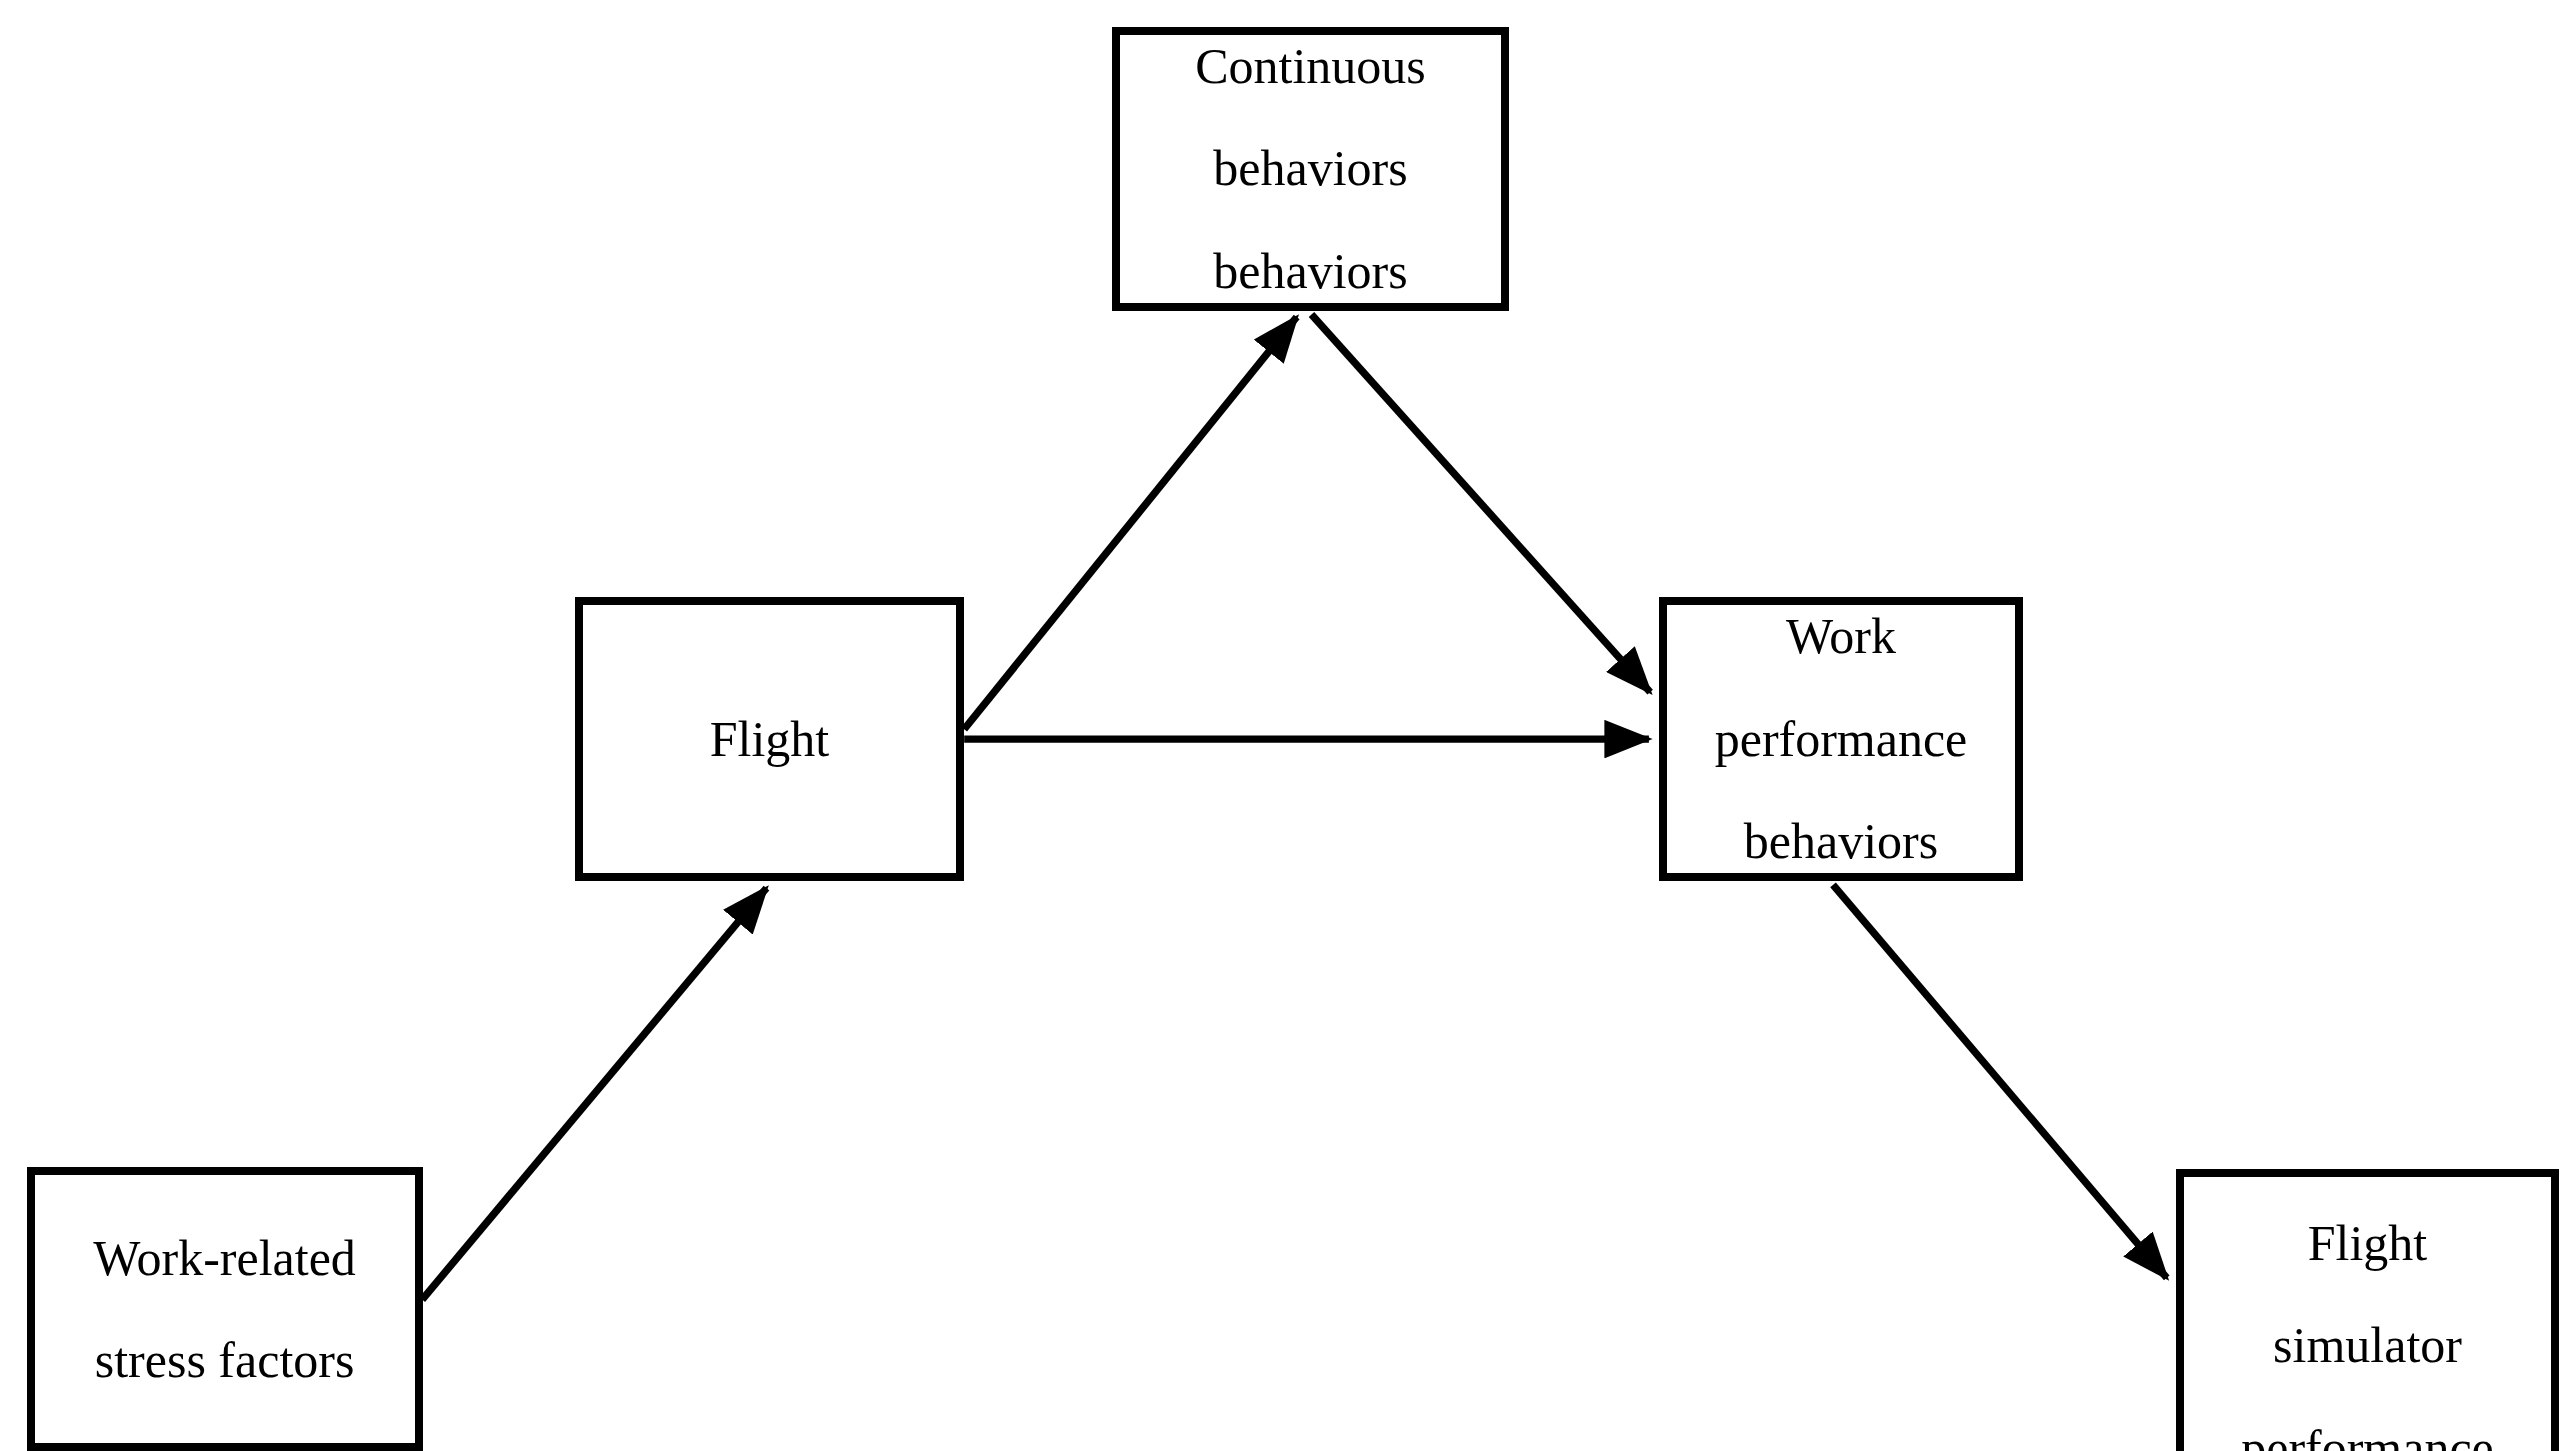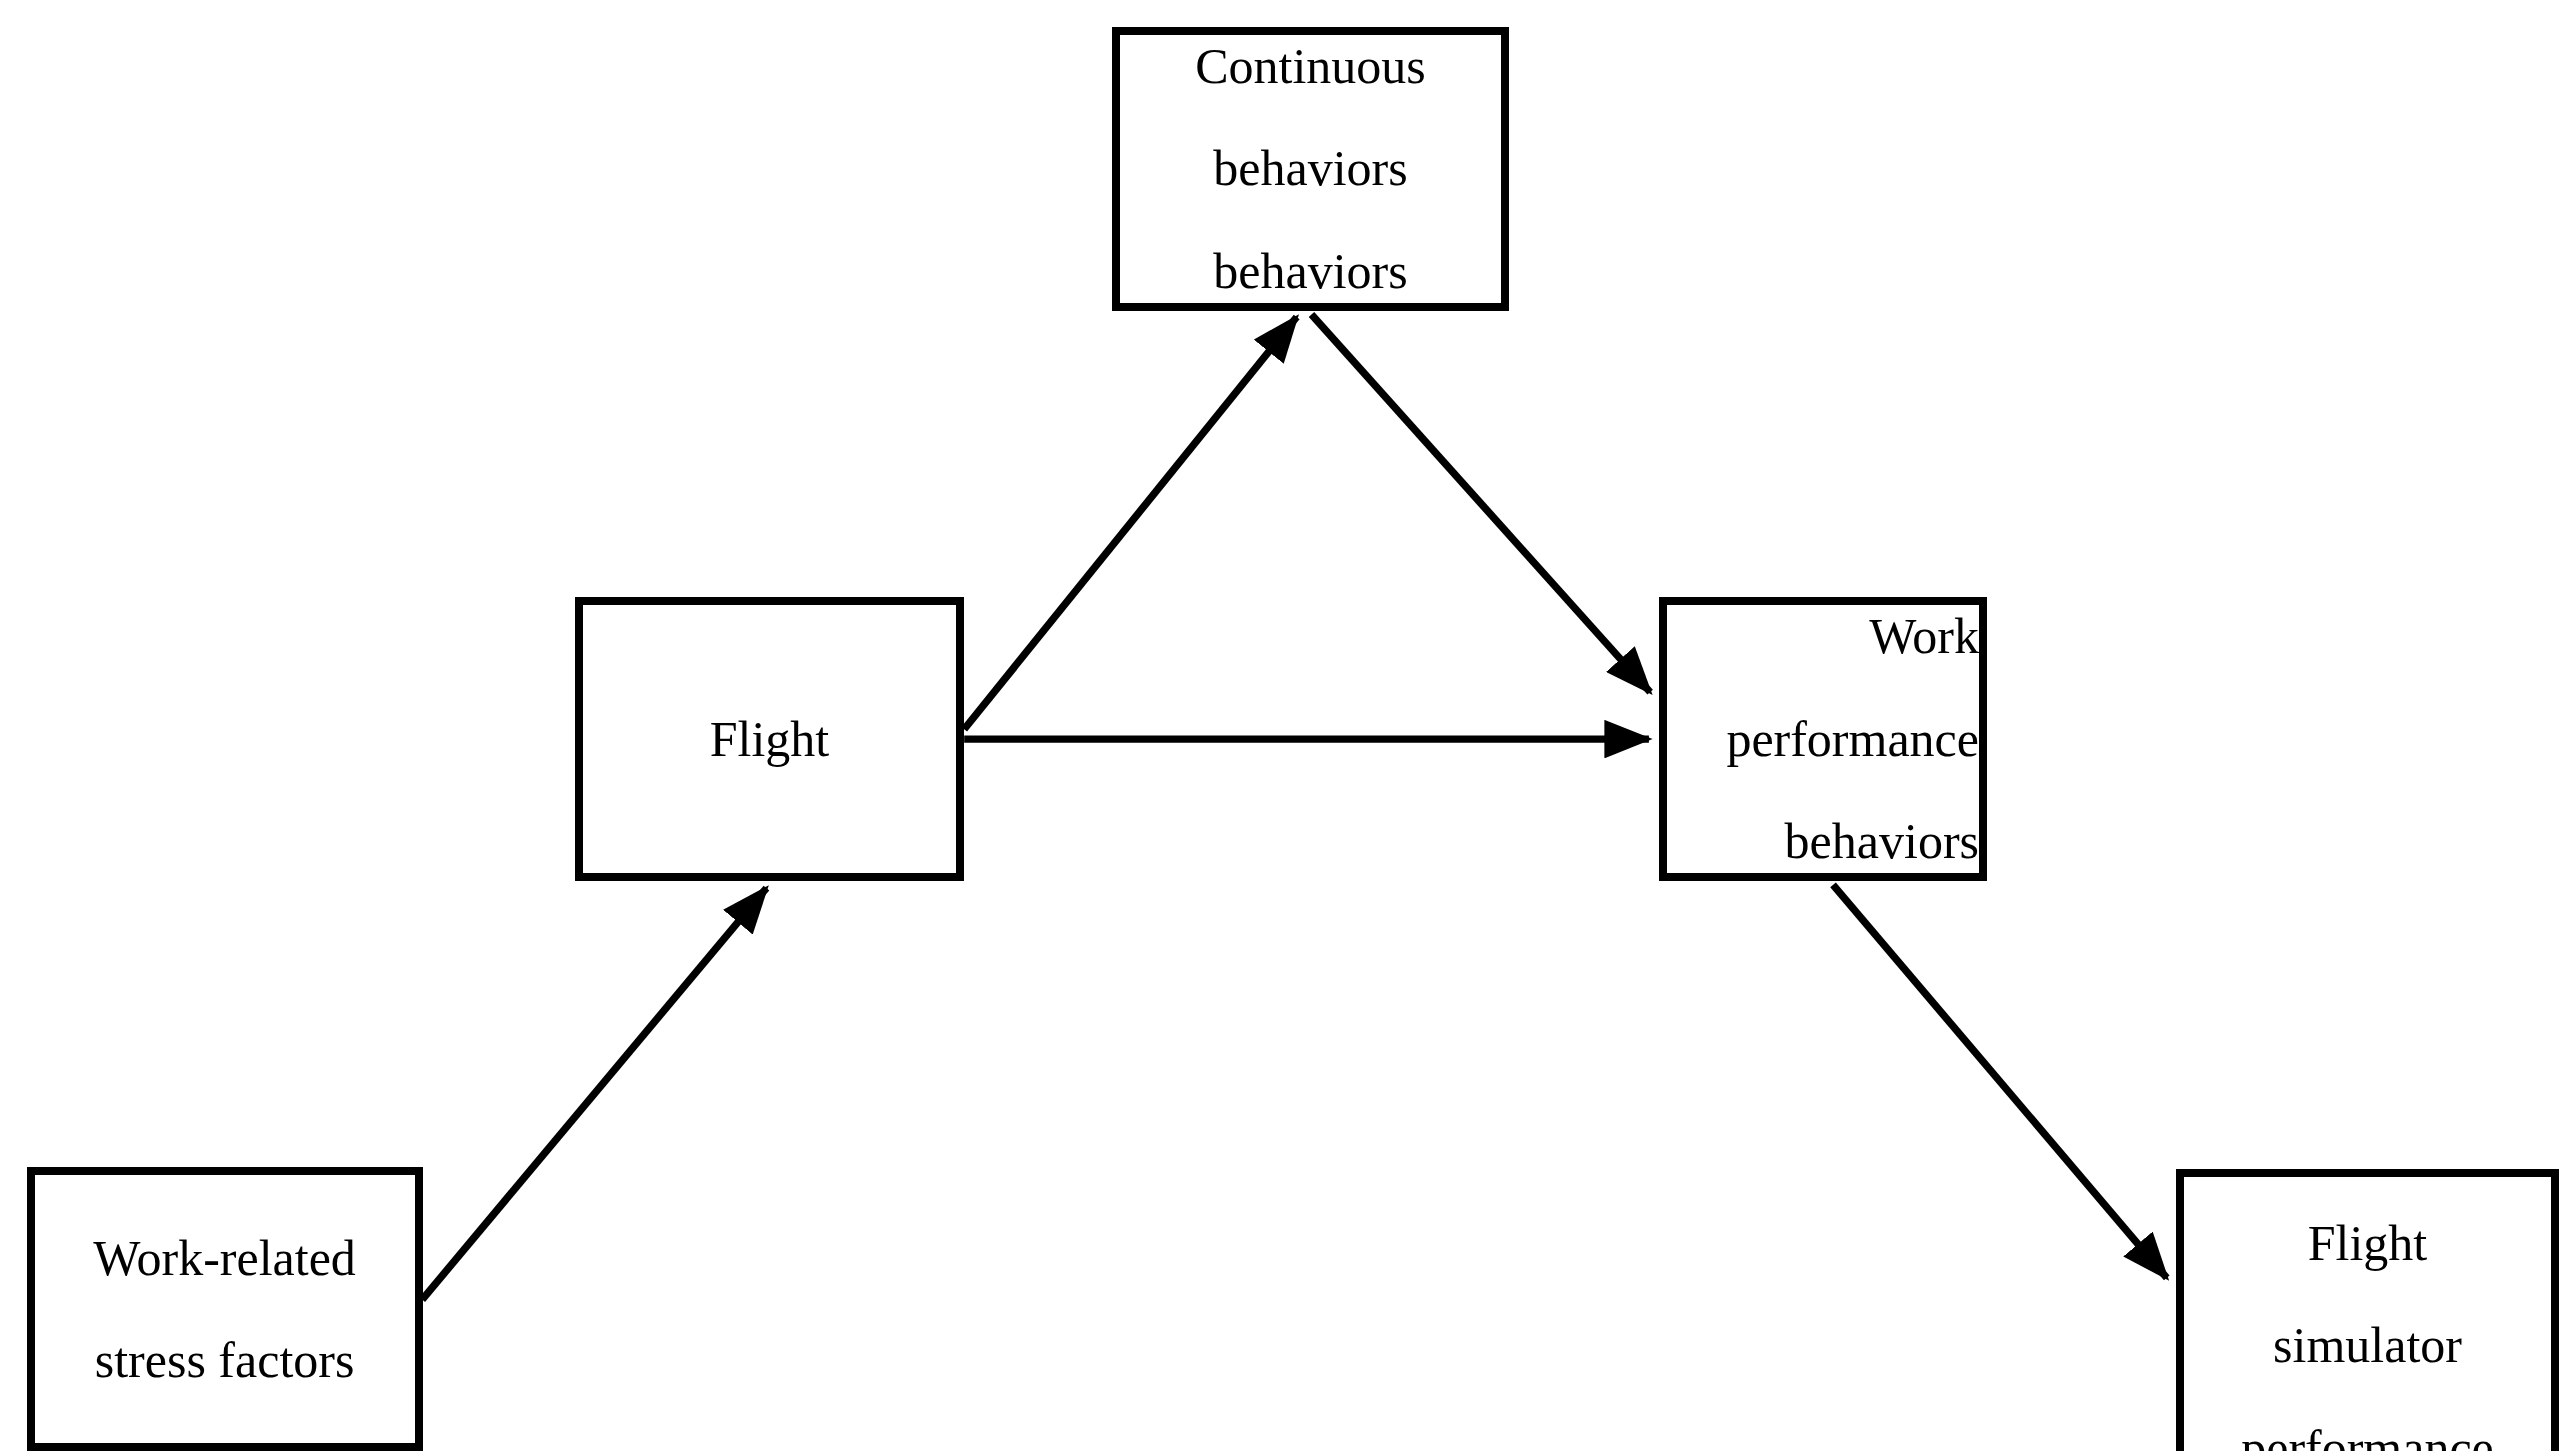--- a/index.html
+++ b/index.html
@@ -38,21 +38,21 @@
     line-height: 1.17;
     gap: 44px;
   }
   .node .label-line {
     white-space: nowrap;
   }
   
   .node-wsf     { left: 26.6px;   top: 1167px; width: 396px; height: 284px; justify-content: center; }
   .node-burnout { left: 575px;  top: 597px;  width: 389px; height: 284px; }
   .node-clb     { left: 1112px; top: 26.6px;   width: 397px; height: 284px; }
-  .node-wpb     { left: 1659px; top: 597px;  width: 328px; height: 284px; align-items: flex-end; }
+  .node-wpb     { left: 1659px; top: 597px;  width: 364px; height: 284px; }
   .node-fsp     { left: 2176px; top: 1169px; width: 383px; height: 353px; }
 </style>
 </head>
 <body>
 
 <div class="canvas">
 
   <svg id="edges-svg" class="edges-layer" width="2576" height="1451" viewBox="0 0 4168 2348" xmlns="http://www.w3.org/2000/svg">
     <defs>
       <marker id="arrowhead" markerWidth="6.5" markerHeight="5.2" refX="6" refY="2.6" orient="auto" markerUnits="strokeWidth">

